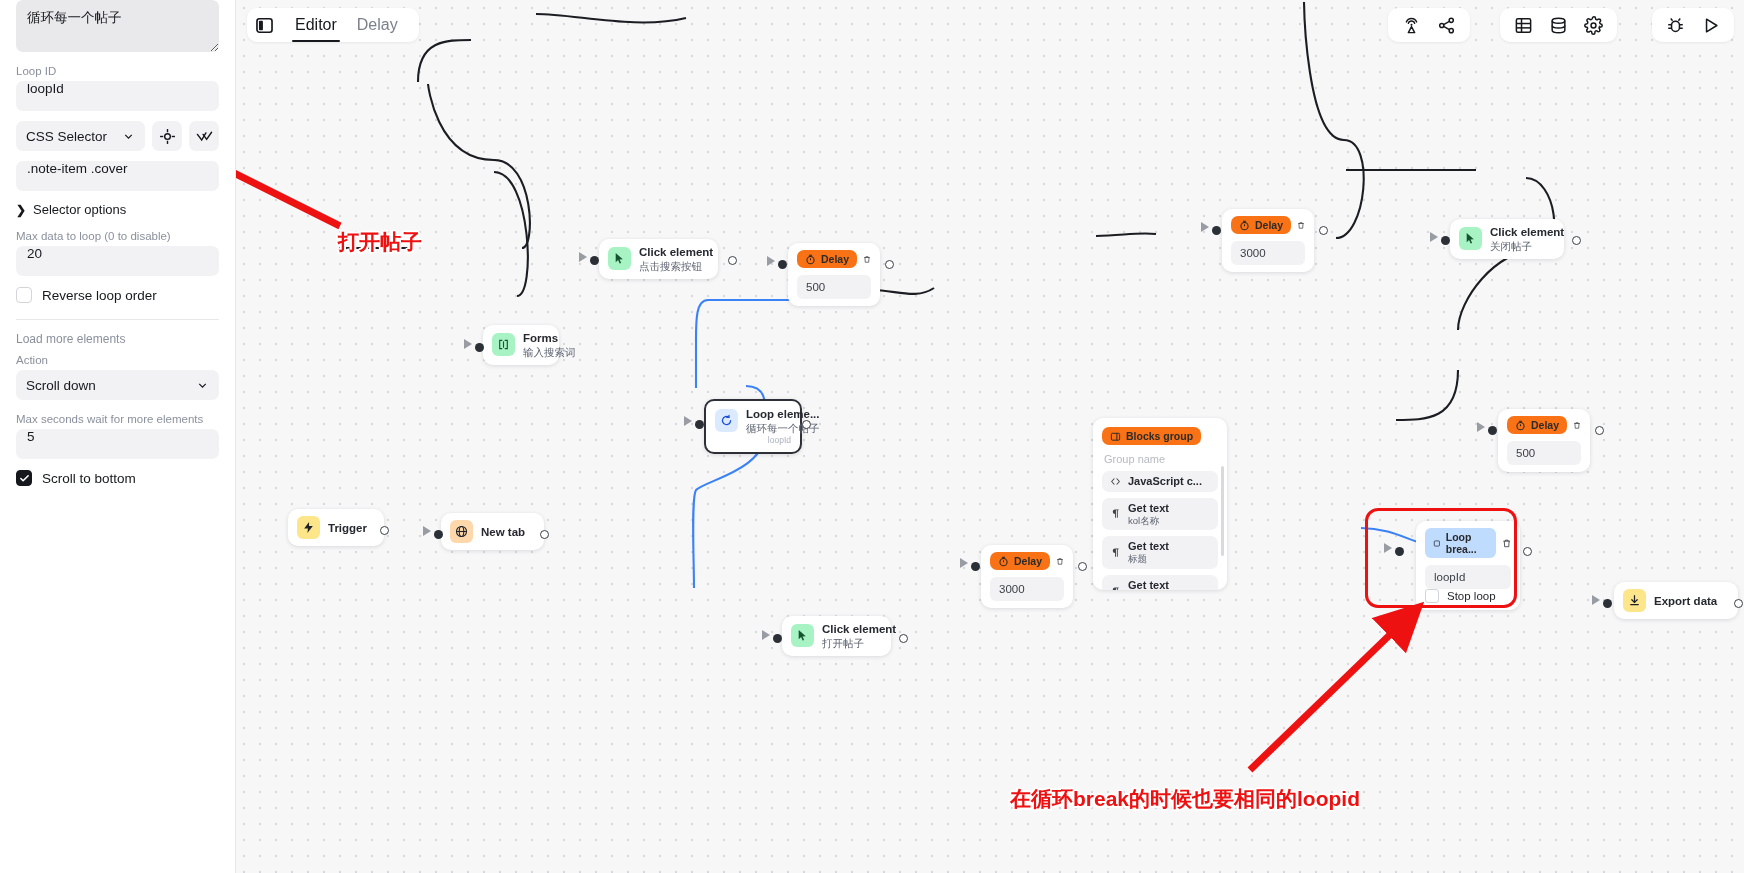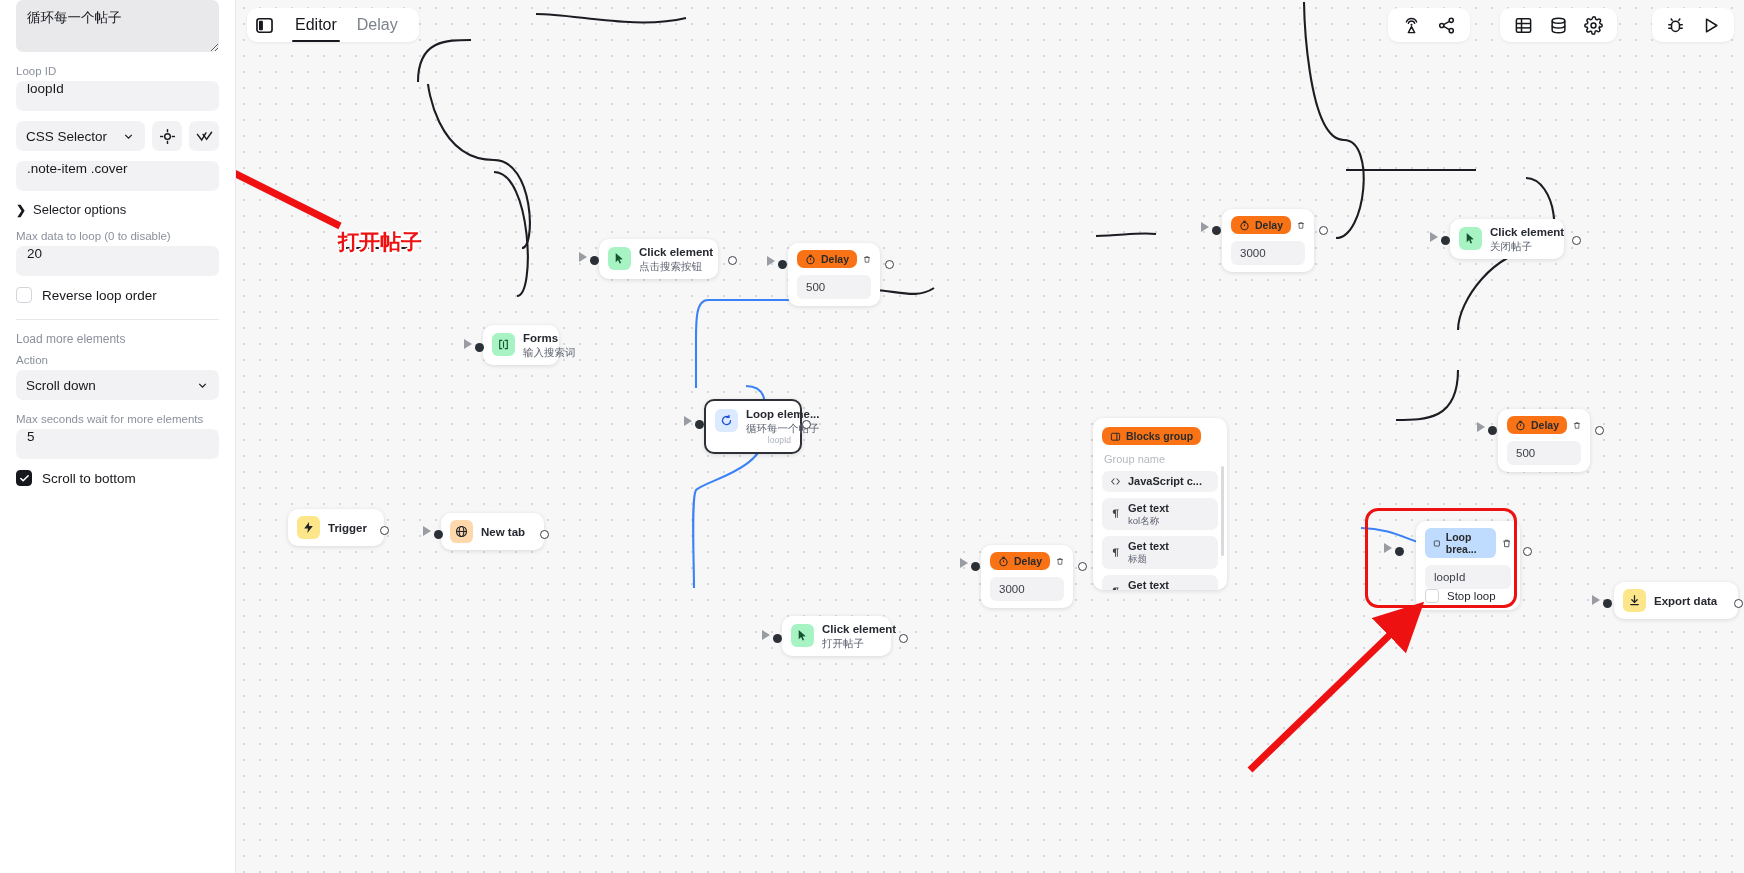--- a/index.html
+++ b/index.html
@@ -644,14 +644,15 @@
     <defs>
       <marker id="ah" markerWidth="7" markerHeight="7" refX="2.2" refY="3.5" orient="auto">
         <polygon points="0,0 7,3.5 0,7" fill="#ee1111"></polygon>
       </marker>
     </defs>
     <line x1="340" y1="226" x2="180" y2="146" stroke="#ee1111" stroke-width="7" marker-end="url(#ah)"></line>
     <line x1="1250" y1="770" x2="1400" y2="625" stroke="#ee1111" stroke-width="7" marker-end="url(#ah)"></line>
   </svg>
 
   <div class="redtext" style="left:338px; top:228px; font-size:21px;">打开帖子</div>
+  <div class="redtext" style="left:1010px; top:785px; font-size:21px;">在循环break的时候也要相同的loopid</div>
 
 </div>
 
 </body></html>

